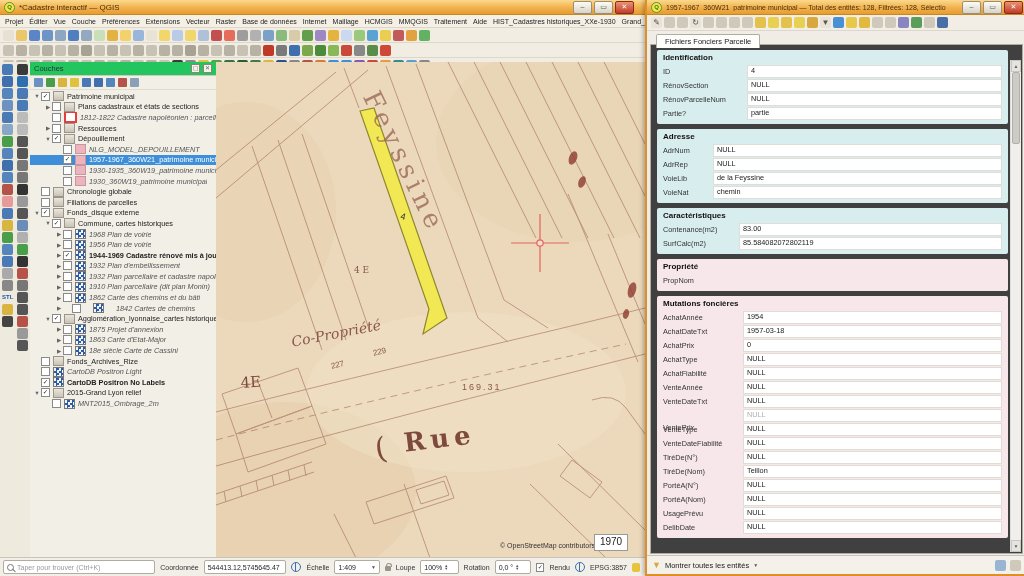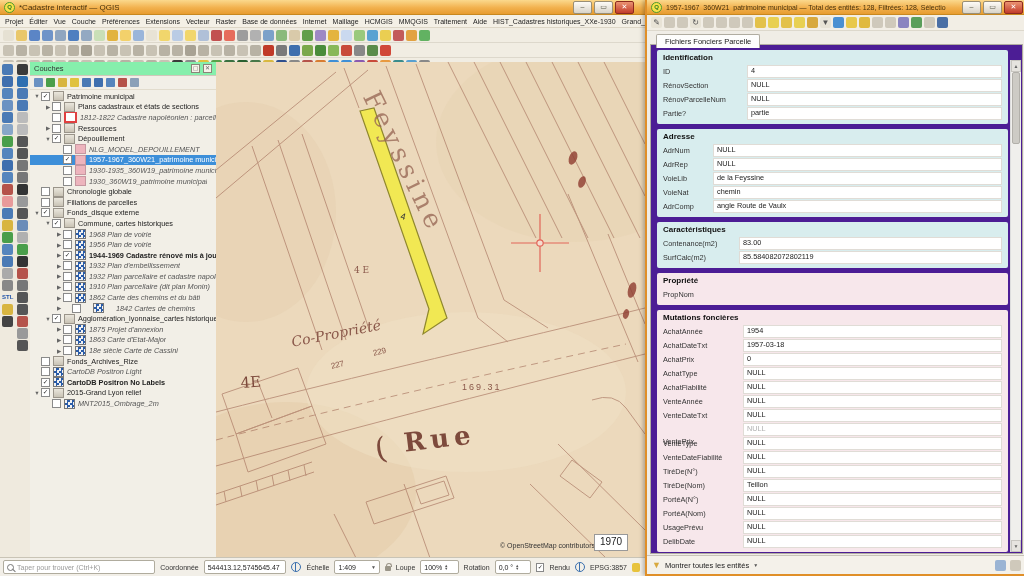--- a/index.html
+++ b/index.html
@@ -27,21 +27,21 @@
   
   #dock1,#dock2{position:absolute;top:62px;bottom:18px;width:15px;background:#efeade;display:flex;
     flex-direction:column;align-items:center;padding-top:2px;gap:1px;overflow:hidden;}
   #dock1{left:0;border-right:1px solid #e0dacb;}
   #dock2{left:15px;border-right:1px solid #d8d2c2;}
   .dki{width:11px;height:11px;border-radius:2px;flex:0 0 auto;font-size:6px;line-height:11px;
     text-align:center;color:#2255aa;font-weight:bold;}
   
   #layers-panel{position:absolute;left:30px;top:62px;width:186px;bottom:18px;background:#f2efe7;
     border-right:1px solid #b8b2a2;display:flex;flex-direction:column;overflow:hidden;}
-  #layers-title{height:13px;background:#86efac;border-bottom:1px solid #cfc9ba;display:flex;
+  #layers-title{height:13px;background:#22c55e;border-bottom:1px solid #cfc9ba;display:flex;
     align-items:center;padding:0 4px;font-size:7.5px;color:#333;}
   #layers-title .sp{flex:1;}
   .pt-ic{width:7px;height:7px;border:1px solid #8a8578;margin-left:3px;font-size:6px;line-height:6px;
     text-align:center;color:#666;background:#f6f3ea;}
   #layers-toolbar{height:13px;display:flex;align-items:center;gap:3px;padding:0 4px;border-bottom:1px solid #e2dccd;}
   .lti{width:9px;height:9px;border-radius:1px;}
   #layer-tree{flex:1;overflow:hidden;padding-top:1px;}
   .tr{display:flex;align-items:center;height:10.6px;font-size:7.3px;color:#222;white-space:nowrap;overflow:hidden;}
   .tr .exp{width:8px;font-size:5.5px;color:#666;text-align:center;flex:0 0 auto;}
   .tr .cb{width:7px;height:7px;border:1px solid #8a8a8a;background:#fff;font-size:6.5px;line-height:6.5px;
@@ -82,21 +82,21 @@
     border-bottom:none;border-radius:3px 3px 0 0;}
   .msg-ic{width:9px;height:9px;border-radius:2px;}
   
   #right-window{position:absolute;left:645px;top:0;width:379px;height:574px;background:#f0ede6;
     border:2px solid #e08f28;border-top:none;box-shadow:-2px 0 4px rgba(0,0,0,.25);}
   #rw-toolbar{height:15px;background:#f2eee5;border-bottom:1px solid #ddd8cc;display:flex;align-items:center;
     gap:2px;padding:0 4px;overflow:hidden;}
   #rw-body{position:absolute;left:3px;right:3px;top:30px;bottom:20px;}
   #rw-tab{display:inline-block;background:#fdfdfc;border:1px solid #b0aca0;border-bottom:none;
     border-radius:2px 2px 0 0;font-size:7.5px;color:#222;padding:2px 8px;margin-left:6px;position:relative;z-index:2;}
-  #rw-form{position:absolute;left:0;right:0;top:14px;bottom:0;background:#4c1d95;border:1px solid #b0aca0;
+  #rw-form{position:absolute;left:0;right:0;top:14px;bottom:0;background:#404040;border:1px solid #b0aca0;
     padding:5px 14px 0 6px;overflow:hidden;}
   .section{border-radius:2px;padding:2px 6px 4px 6px;margin-bottom:5px;}
   .tone-teal{background:#d8edee;}
   .tone-pink{background:#f7e7eb;}
   .sec-h{font-size:8px;font-weight:bold;color:#111;height:12px;line-height:12px;}
   .field{display:flex;align-items:center;height:14px;}
   .field .fl{font-size:7.3px;color:#333;flex:0 0 auto;padding-right:4px;white-space:nowrap;overflow:hidden;}
   .field .fv{flex:1;background:#fff;border:1px solid #e0dcd6;height:11px;font-size:7.3px;color:#222;
     line-height:10px;padding:0 3px;white-space:nowrap;overflow:hidden;}
   .field .fv.muted{color:#b0b0b0;}
@@ -688,24 +688,20 @@
               <div class="fv">NULL</div>
             </div>
             <div class="field">
               <div class="fl" style="width: 46px;">VoieLib</div>
               <div class="fv">de la Feyssine</div>
             </div>
             <div class="field">
               <div class="fl" style="width: 46px;">VoieNat</div>
               <div class="fv">chemin</div>
             </div>
-            <div class="field">
-              <div class="fl" style="width: 46px;">AdrComp</div>
-              <div class="fv">angle Route de Vaulx</div>
-            </div>
           </div>
           <div class="section tone-teal">
             <div class="sec-h">Caractéristiques</div>
             <div class="field">
               <div class="fl" style="width: 72px;">Contenance(m2)</div>
               <div class="fv">83.00</div>
             </div>
             <div class="field">
               <div class="fl" style="width: 72px;">SurfCalc(m2)</div>
               <div class="fv">85.584082072802119</div>

